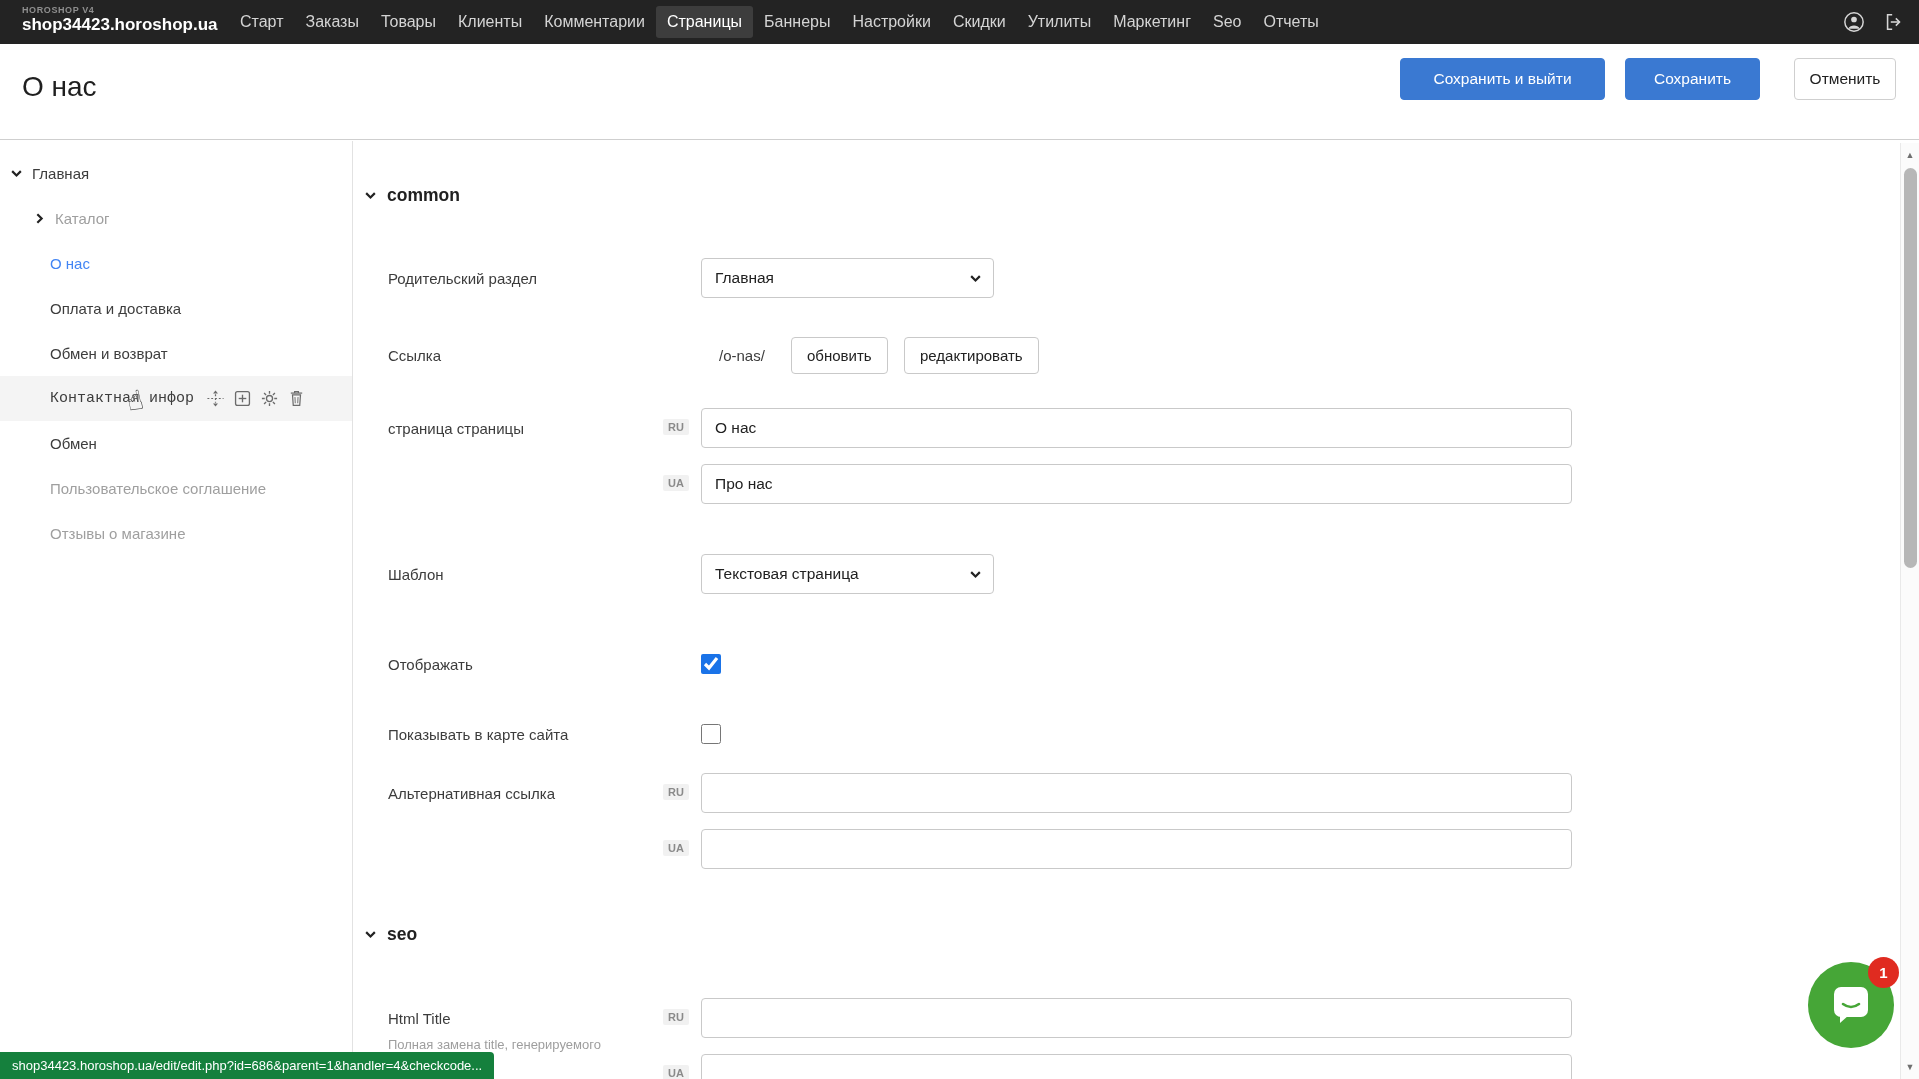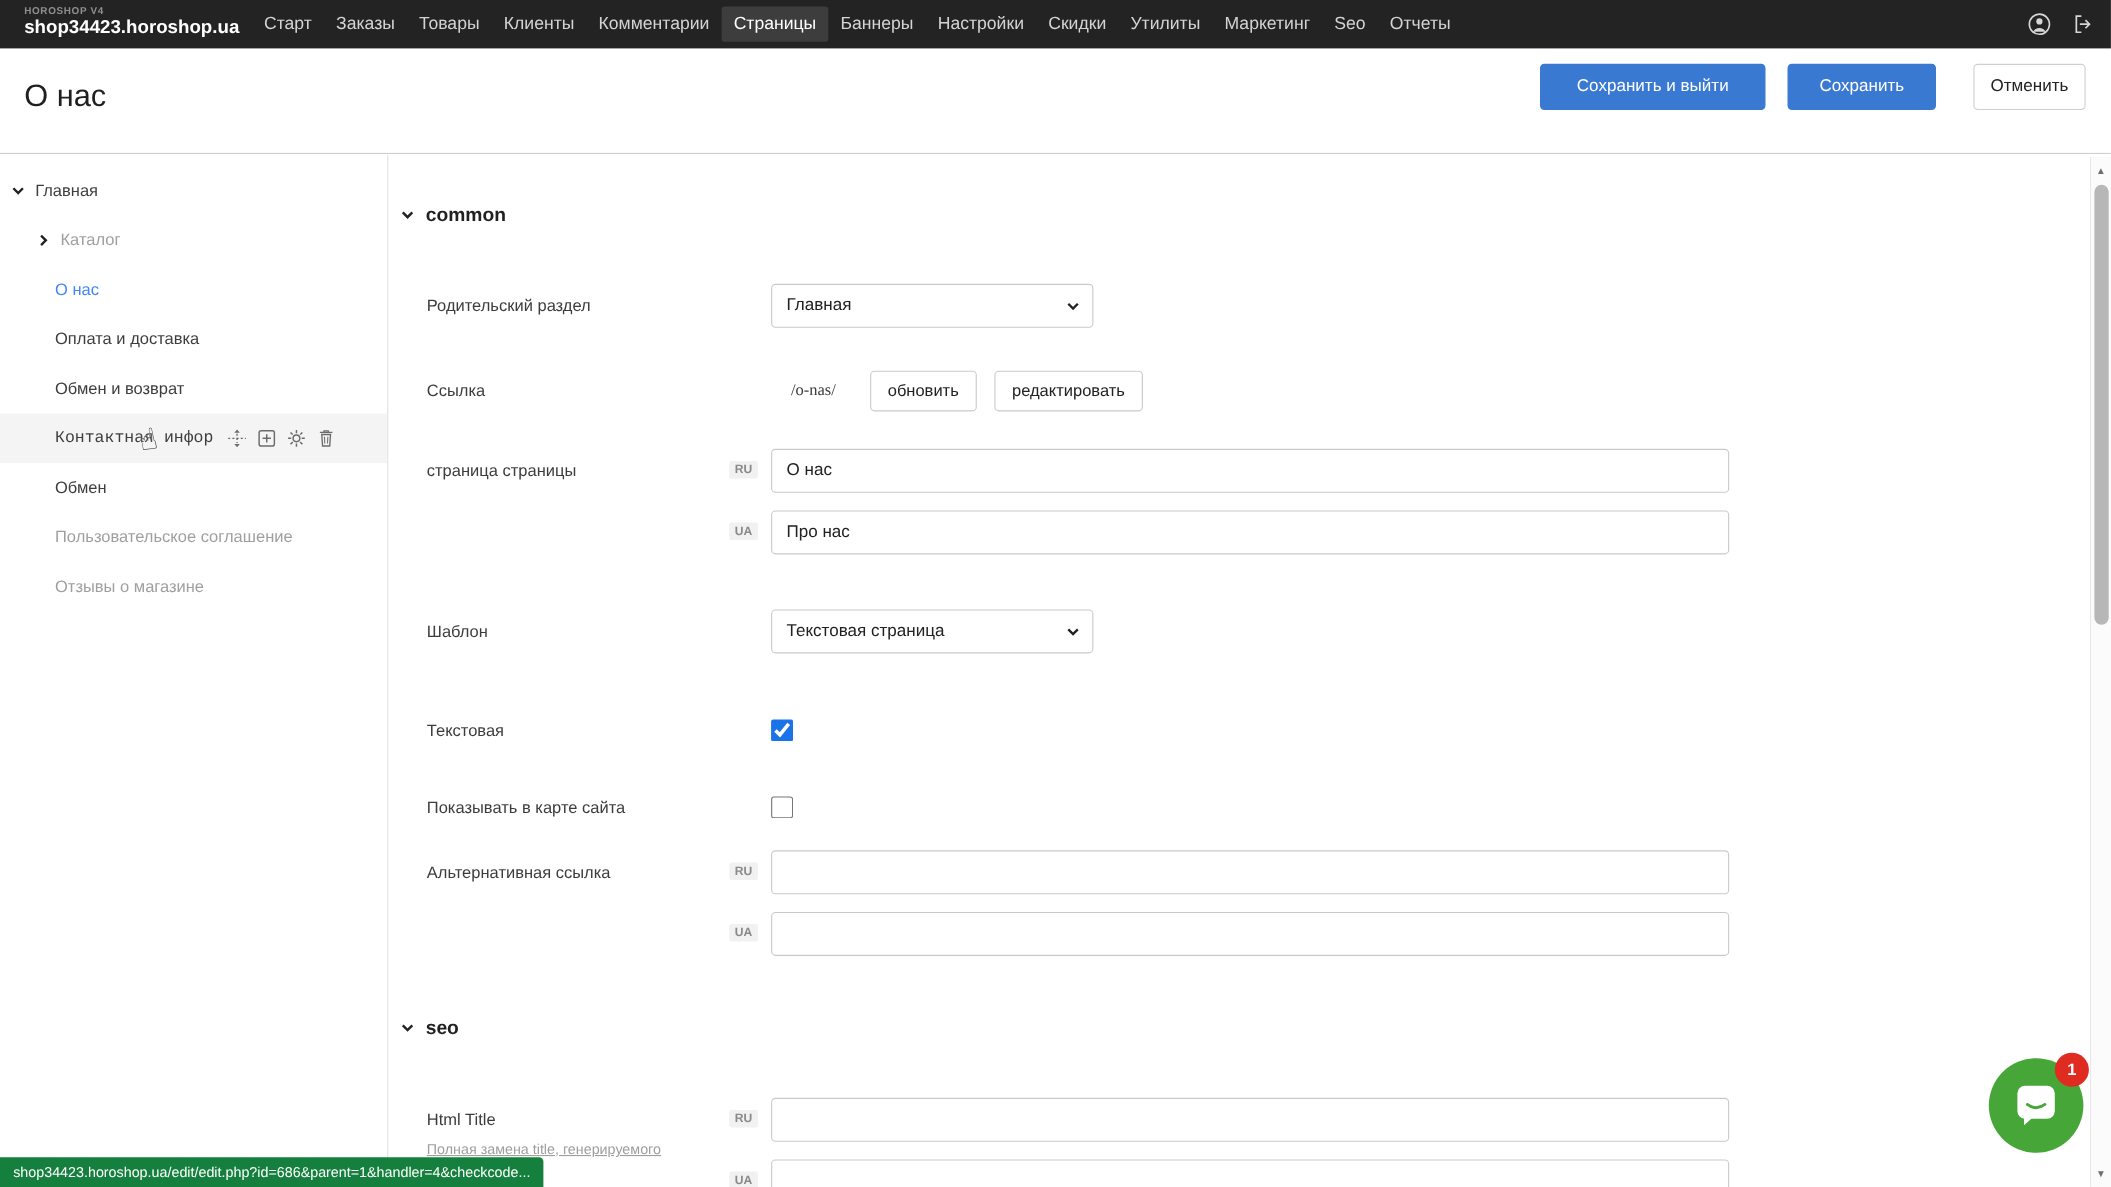--- a/index.html
+++ b/index.html
@@ -55,23 +55,23 @@
   .lang-tag { position:absolute; left:309px; top:11px; font-size:11px; font-weight:bold; color:#8a8a8a;
     background:#f1f1f1; border-radius:2px; padding:2px 5px; }
   .text-input { width:871px; height:40px; border:1px solid #c9c9c9; border-radius:4px; padding:0 13px;
     font-size:15.5px; color:#212121; font-family:inherit; background:#fff; }
   .select { width:293px; height:40px; border:1px solid #c9c9c9; border-radius:4px; background:#fff;
     display:flex; align-items:center; padding:0 13px; font-size:15.5px; color:#212121; cursor:pointer; position:relative; }
   .select .sel-chev { position:absolute; right:11px; top:13px; }
   .mini-btn { height:37px; border:1px solid #c9c9c9; border-radius:4px; background:#fff; font-size:15px;
     color:#212121; padding:0 15px; cursor:pointer; font-family:inherit; position:absolute; top:2px; }
   .link-path { position:absolute; left:365px; top:0; height:40px; display:flex; align-items:center;
-    font-size:15px; color:#3c3c3c;font-family:Liberation Serif, serif; }
+    font-size:15px; color:#3c3c3c; }
   .checkbox { width:20px; height:20px; accent-color:#1a73e8; margin-top:10px; cursor:pointer; }
-  .hint { position:absolute; left:34px; font-size:13px; color:#9e9e9e;text-decoration:underline; }
+  .hint { position:absolute; left:34px; font-size:13px; color:#9e9e9e; }
 
   
   .scrollbar { position:absolute; right:0; top:143px; bottom:0; width:19px; background:#fbfbfb;
     border-left:1px solid #e9e9e9; z-index:25; }
   .sb-arrow { position:absolute; left:0; width:18px; text-align:center; font-size:9px; color:#6f6f6f; cursor:pointer; }
   .sb-thumb { position:absolute; left:3px; width:13px; top:25px; height:400px; background:#b7b7b7;
     border-radius:7px; cursor:pointer; }
 
   
   .statusbar { position:absolute; left:0; bottom:0; height:27px; background:#15803d; color:#fff;
@@ -234,21 +234,21 @@
     <div class="flabel">Шаблон</div>
     <div class="fcontrol select">
       <span>Текстовая страница</span>
       <svg class="sel-chev" width="13" height="13" viewBox="0 0 12 12">
           <path d="M2 3.8l4 4 4-4" stroke="#222" stroke-width="2" fill="none"></path>
         </svg>
     </div>
   </div>
 
   <div class="frow" style="top:503px; left:0; width:100%">
-    <div class="flabel">Текстовая</div>
+    <div class="flabel">Отображать</div>
     <input type="checkbox" class="checkbox fcontrol" checked="" style="">
   </div>
 
   <div class="frow" style="top:573px; left:0; width:100%">
     <div class="flabel">Показывать в карте сайта</div>
     <input type="checkbox" class="checkbox fcontrol" style="">
   </div>
 
   <div class="frow" style="top:632px; left:0; width:100%">
     <div class="flabel">Альтернативная ссылка</div>

